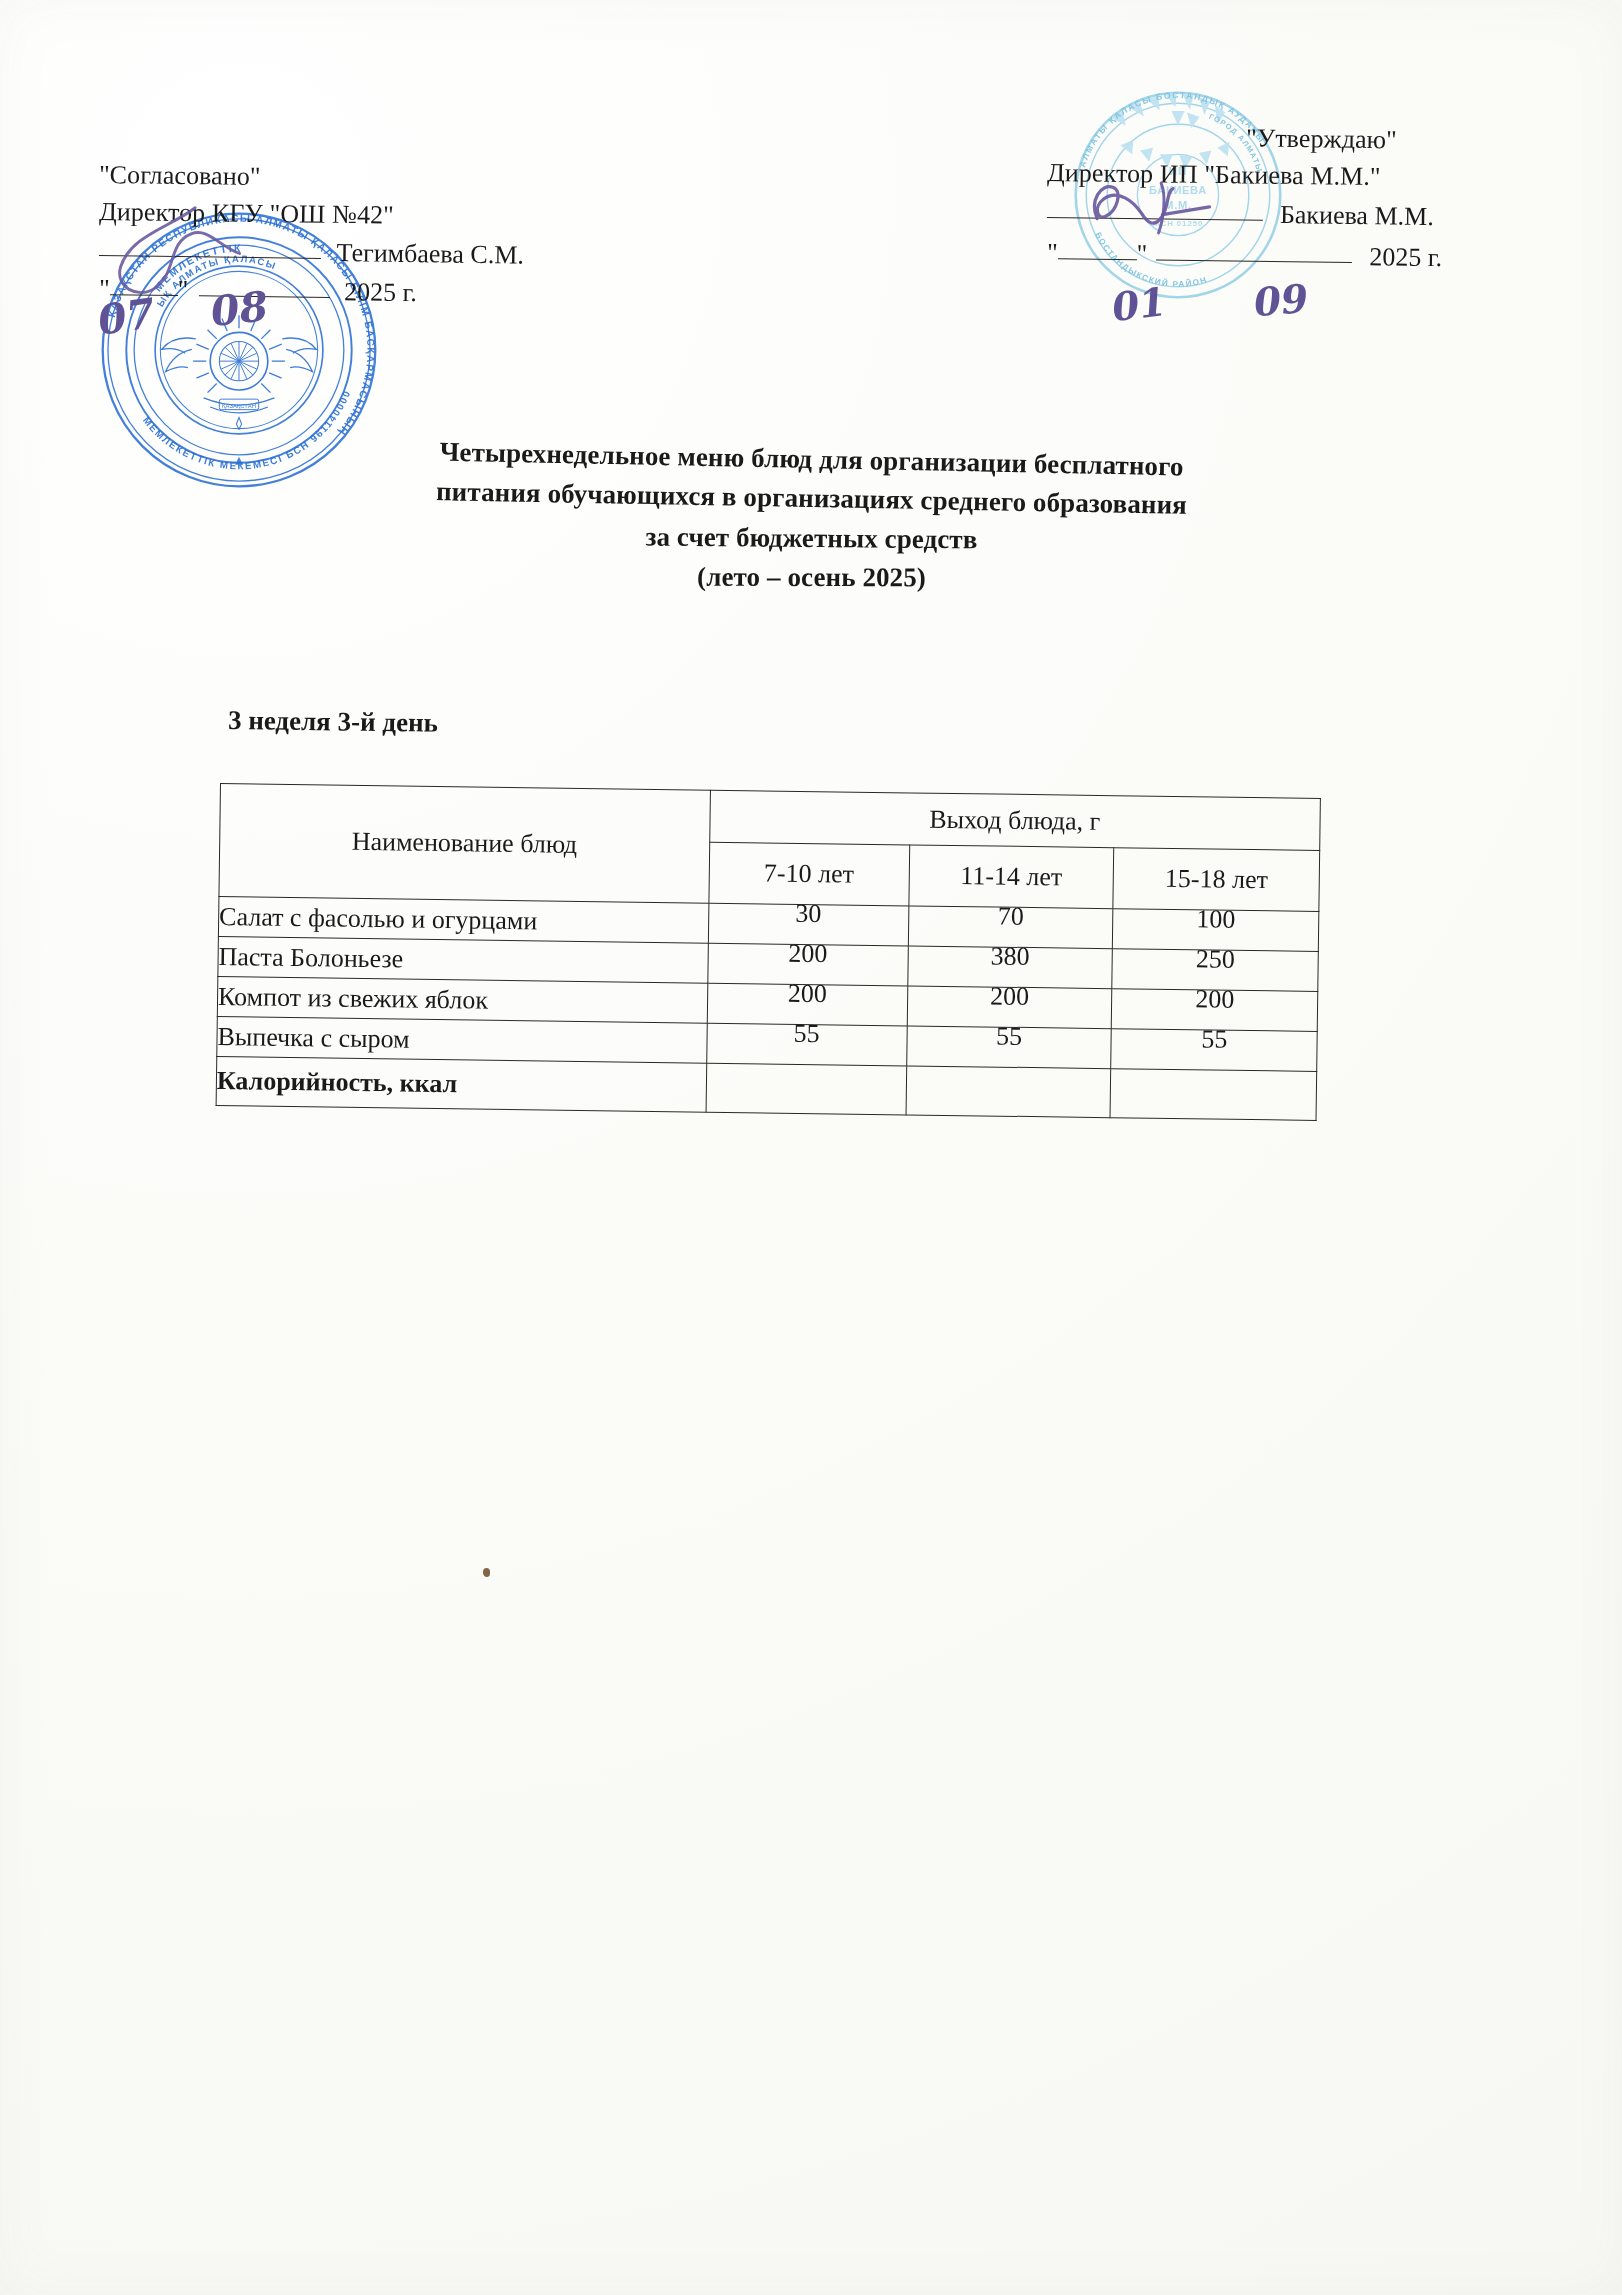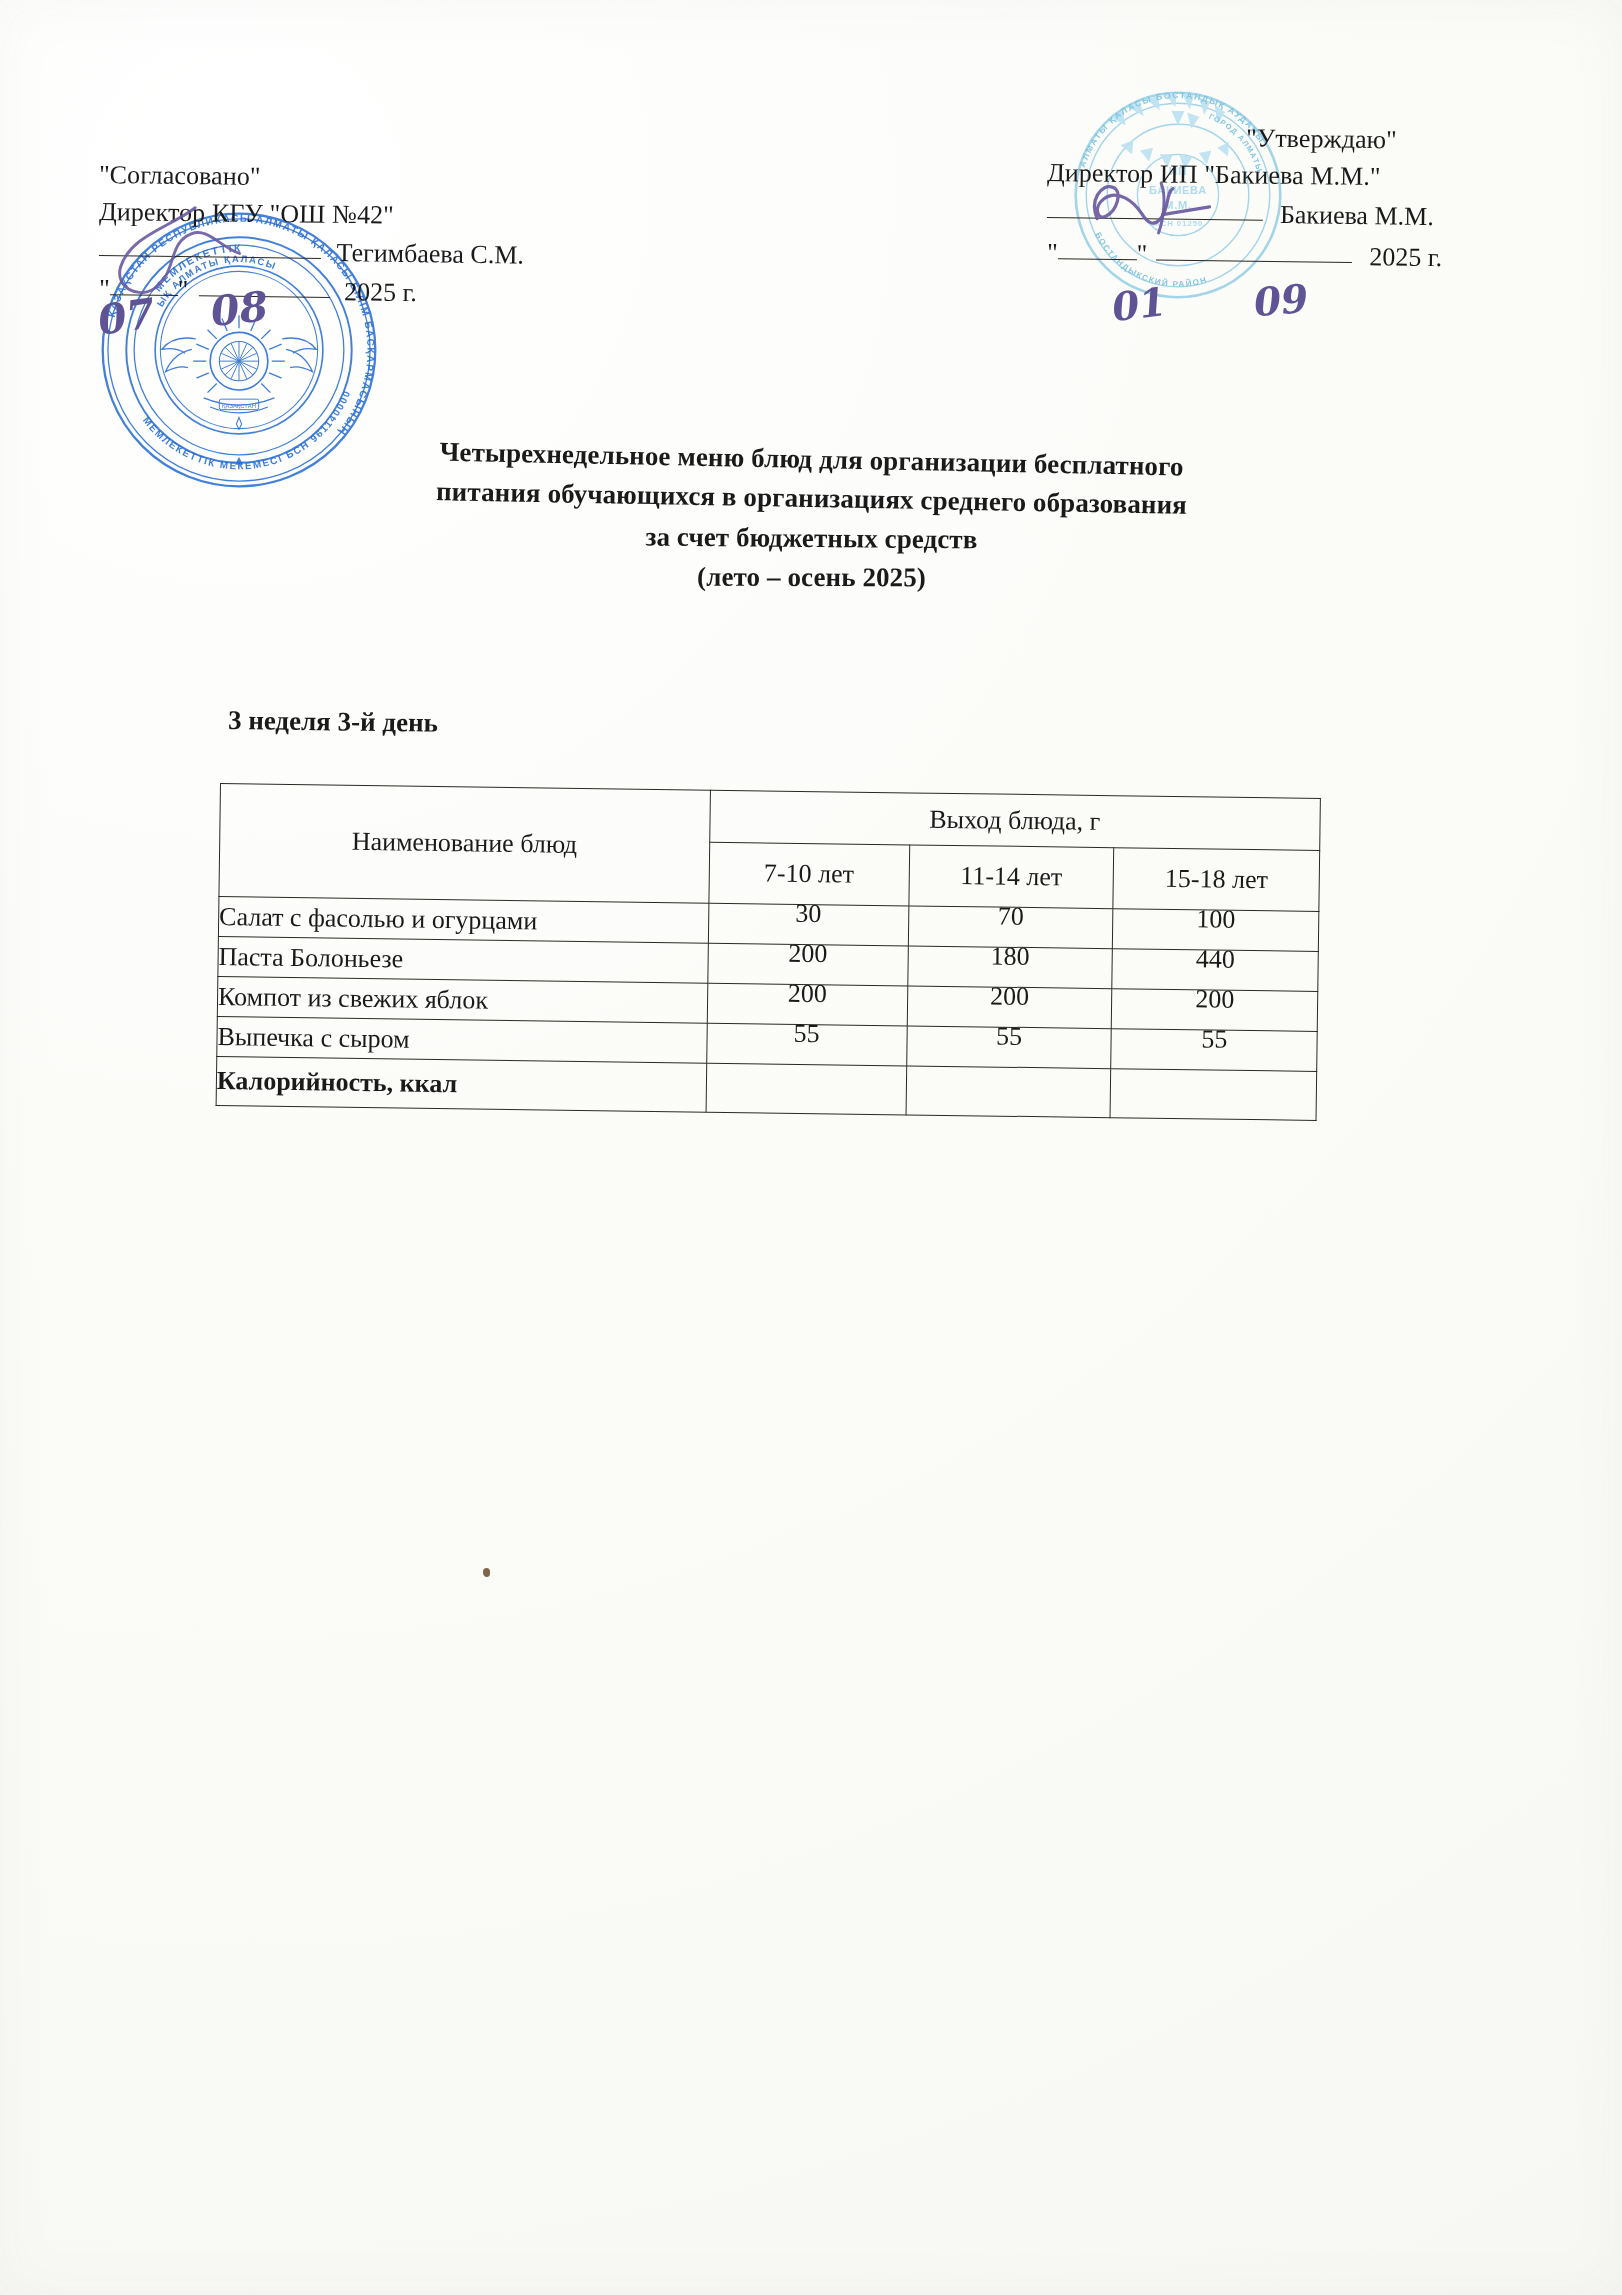--- a/index.html
+++ b/index.html
@@ -417,23 +417,23 @@
         <td class="row-val">
           <span>70</span></td>
         <td class="row-val">
           <span>100</span></td>
       </tr>
       <tr>
         <td class="row-name">Паста Болоньезе</td>
         <td class="row-val">
           <span>200</span></td>
         <td class="row-val">
-          <span>180</span></td>
-        <td class="row-val">
-          <span>440</span></td>
+          <span>380</span></td>
+        <td class="row-val">
+          <span>250</span></td>
       </tr>
       <tr>
         <td class="row-name">Компот из свежих яблок</td>
         <td class="row-val">
           <span>200</span></td>
         <td class="row-val">
           <span>200</span></td>
         <td class="row-val">
           <span>200</span></td>
       </tr>

